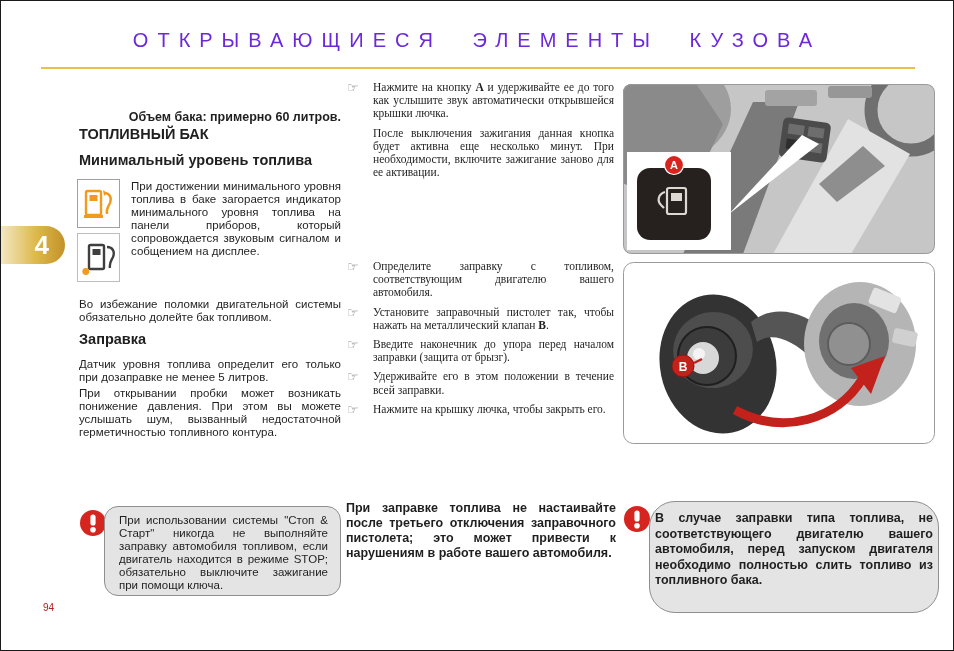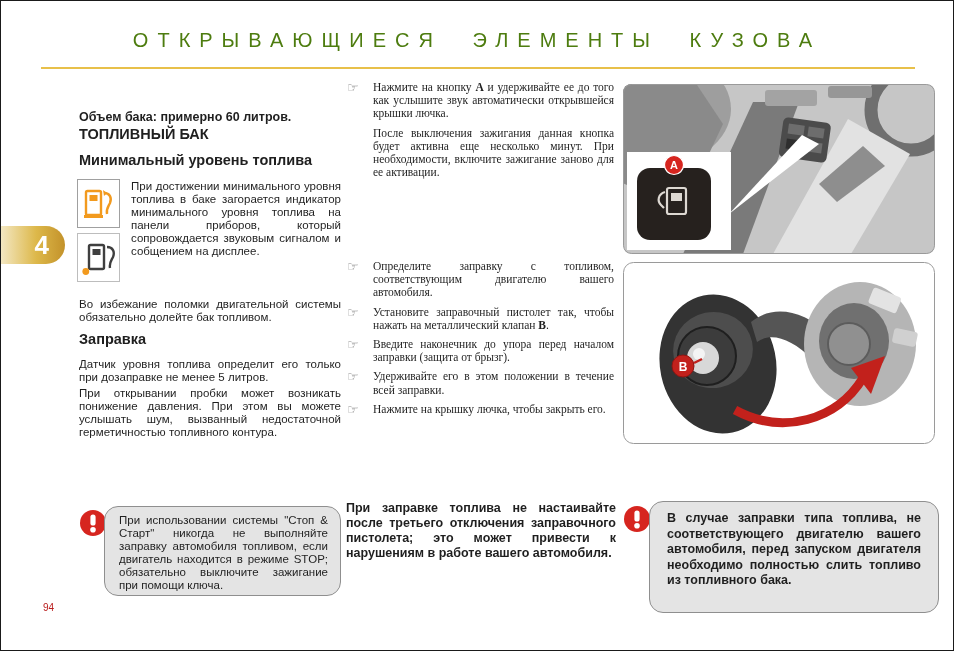--- a/index.html
+++ b/index.html
@@ -4,21 +4,21 @@
 <style>
   html,body{margin:0;padding:0;background:#fff;}
   .page{
     position:relative;width:954px;height:651px;box-sizing:border-box;
     background:#fff;border:1px solid #1a1a1a;overflow:hidden;
     font-family:"Liberation Sans",sans-serif;color:#1f1f1f;
   }
   .abs{position:absolute;}
   .header-title{
     top:28px;left:0;width:100%;text-align:center;
-    font-size:20px;letter-spacing:9px;word-spacing:16px;color:#4d7c0f;
+    font-size:20px;letter-spacing:9px;word-spacing:16px;color:#6d28d9;
   }
   .gold-rule{top:66px;left:40px;width:874px;height:2px;background:#e8c04a;}
   .chapter-tab{
     top:225px;left:0;width:64px;height:38px;border-radius:0 19px 19px 0;
     background:linear-gradient(90deg,#f3e7c2 0%,#ddb84a 55%,#c3922a 100%);
     color:#fff;font-weight:bold;font-size:26px;line-height:38px;
     text-align:right;padding-right:16px;box-sizing:border-box;
   }
   .h1{font-size:14.5px;font-weight:bold;}
   .h2{font-size:14.5px;font-weight:bold;}
@@ -29,39 +29,39 @@
   .box2{border:1px solid #bdbdbd;}
   .bullet{position:relative;padding-left:27px;margin-bottom:6px;}
   .bullet .ptr{position:absolute;left:1px;top:-1px;color:#8c8c8c;font-size:13px;}
   .btxt{display:block;font-size:11.5px;line-height:13.2px;text-align:justify;font-family:Liberation Serif, serif;}
   .caution-bold{font-size:12.5px;line-height:15px;font-weight:bold;text-align:justify;}
   .warn-box{
     background:#e4e4e4;border:1px solid #8f8f8f;border-radius:14px;
     box-sizing:border-box;
   }
   .warn-box.left{padding:7px 12px 6px 14px;font-size:11.5px;line-height:12.9px;text-align:justify;}
-  .warn-box.right{padding:9px 17px;font-size:12.5px;line-height:15.5px;font-weight:bold;text-align:justify;}
+  .warn-box.right{padding:9px 5px;font-size:12.5px;line-height:15.5px;font-weight:bold;text-align:justify;border-radius:26px;}
   .figure{border-radius:8px;}
   .page-num{font-size:10px;color:#b91c1c;}
   svg text{font-family:"Liberation Sans",sans-serif;}
 </style>
 </head>
 <body>
 
 <div class="page">
 
   <div class="abs header-title">ОТКРЫВАЮЩИЕСЯ ЭЛЕМЕНТЫ КУЗОВА</div>
   <div class="abs gold-rule"></div>
 
   <div class="abs chapter-tab">
     <span>4</span>
   </div>
 
   <div class="abs h1" style="top:81px;left:78px;width:262px;margin-top:44px;">ТОПЛИВНЫЙ БАК</div>
-  <div class="abs bold-note" style="top:109px;left:78px;width:262px;">Объем бака: примерно 60 литров.</div>
+  <div class="abs bold-note" style="top:109px;left:78px;width:262px;text-align:right;">Объем бака: примерно 60 литров.</div>
   <div class="abs h2" style="top:151px;left:78px;width:262px;">Минимальный уровень топлива</div>
 
   <div class="abs icon-box box1" style="top:178px;left:76px;">
     <svg width="34" height="40" viewBox="0 0 34 40">
       <rect x="4" y="7" width="15" height="24" rx="1.5" fill="none" stroke="#F29A1E" stroke-width="2.4"></rect>
       <rect x="7.5" y="11" width="8" height="6" fill="#F29A1E"></rect>
       <rect x="2" y="31" width="19" height="3" fill="#F29A1E"></rect>
       <path d="M22,9 C28,9 30,14 28,19 C26,23 24,25 25,30" fill="none" stroke="#F29A1E" stroke-width="2.4"></path>
       <path d="M21,6 l4,3 -3,3" fill="#F29A1E"></path>
     </svg>

